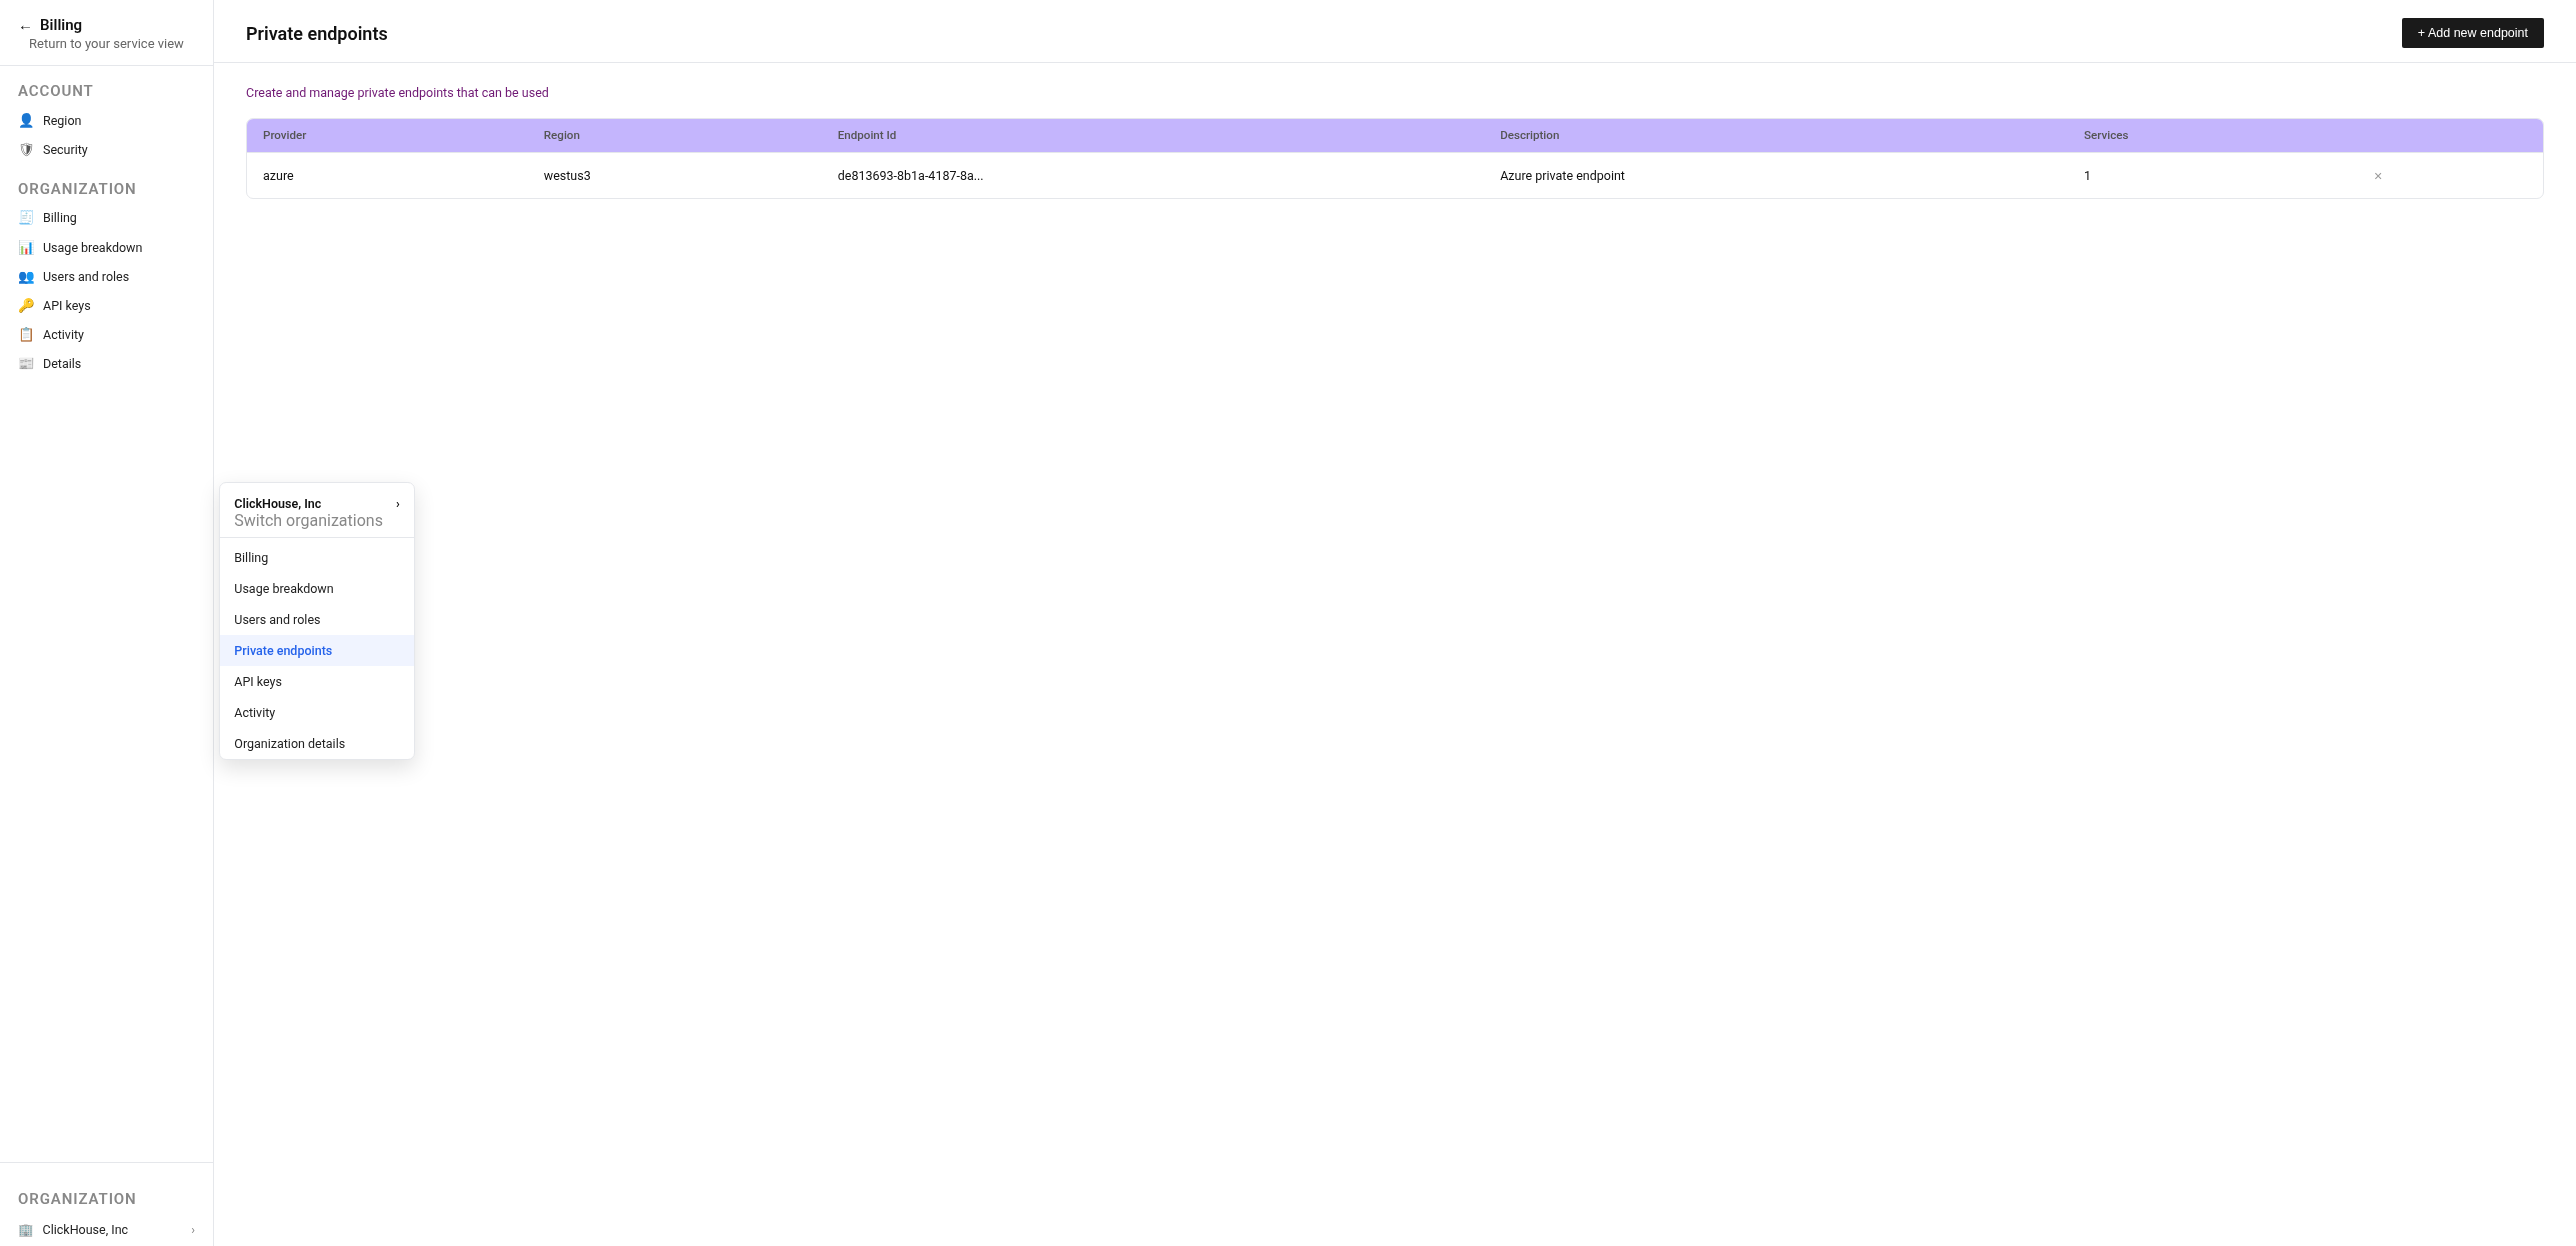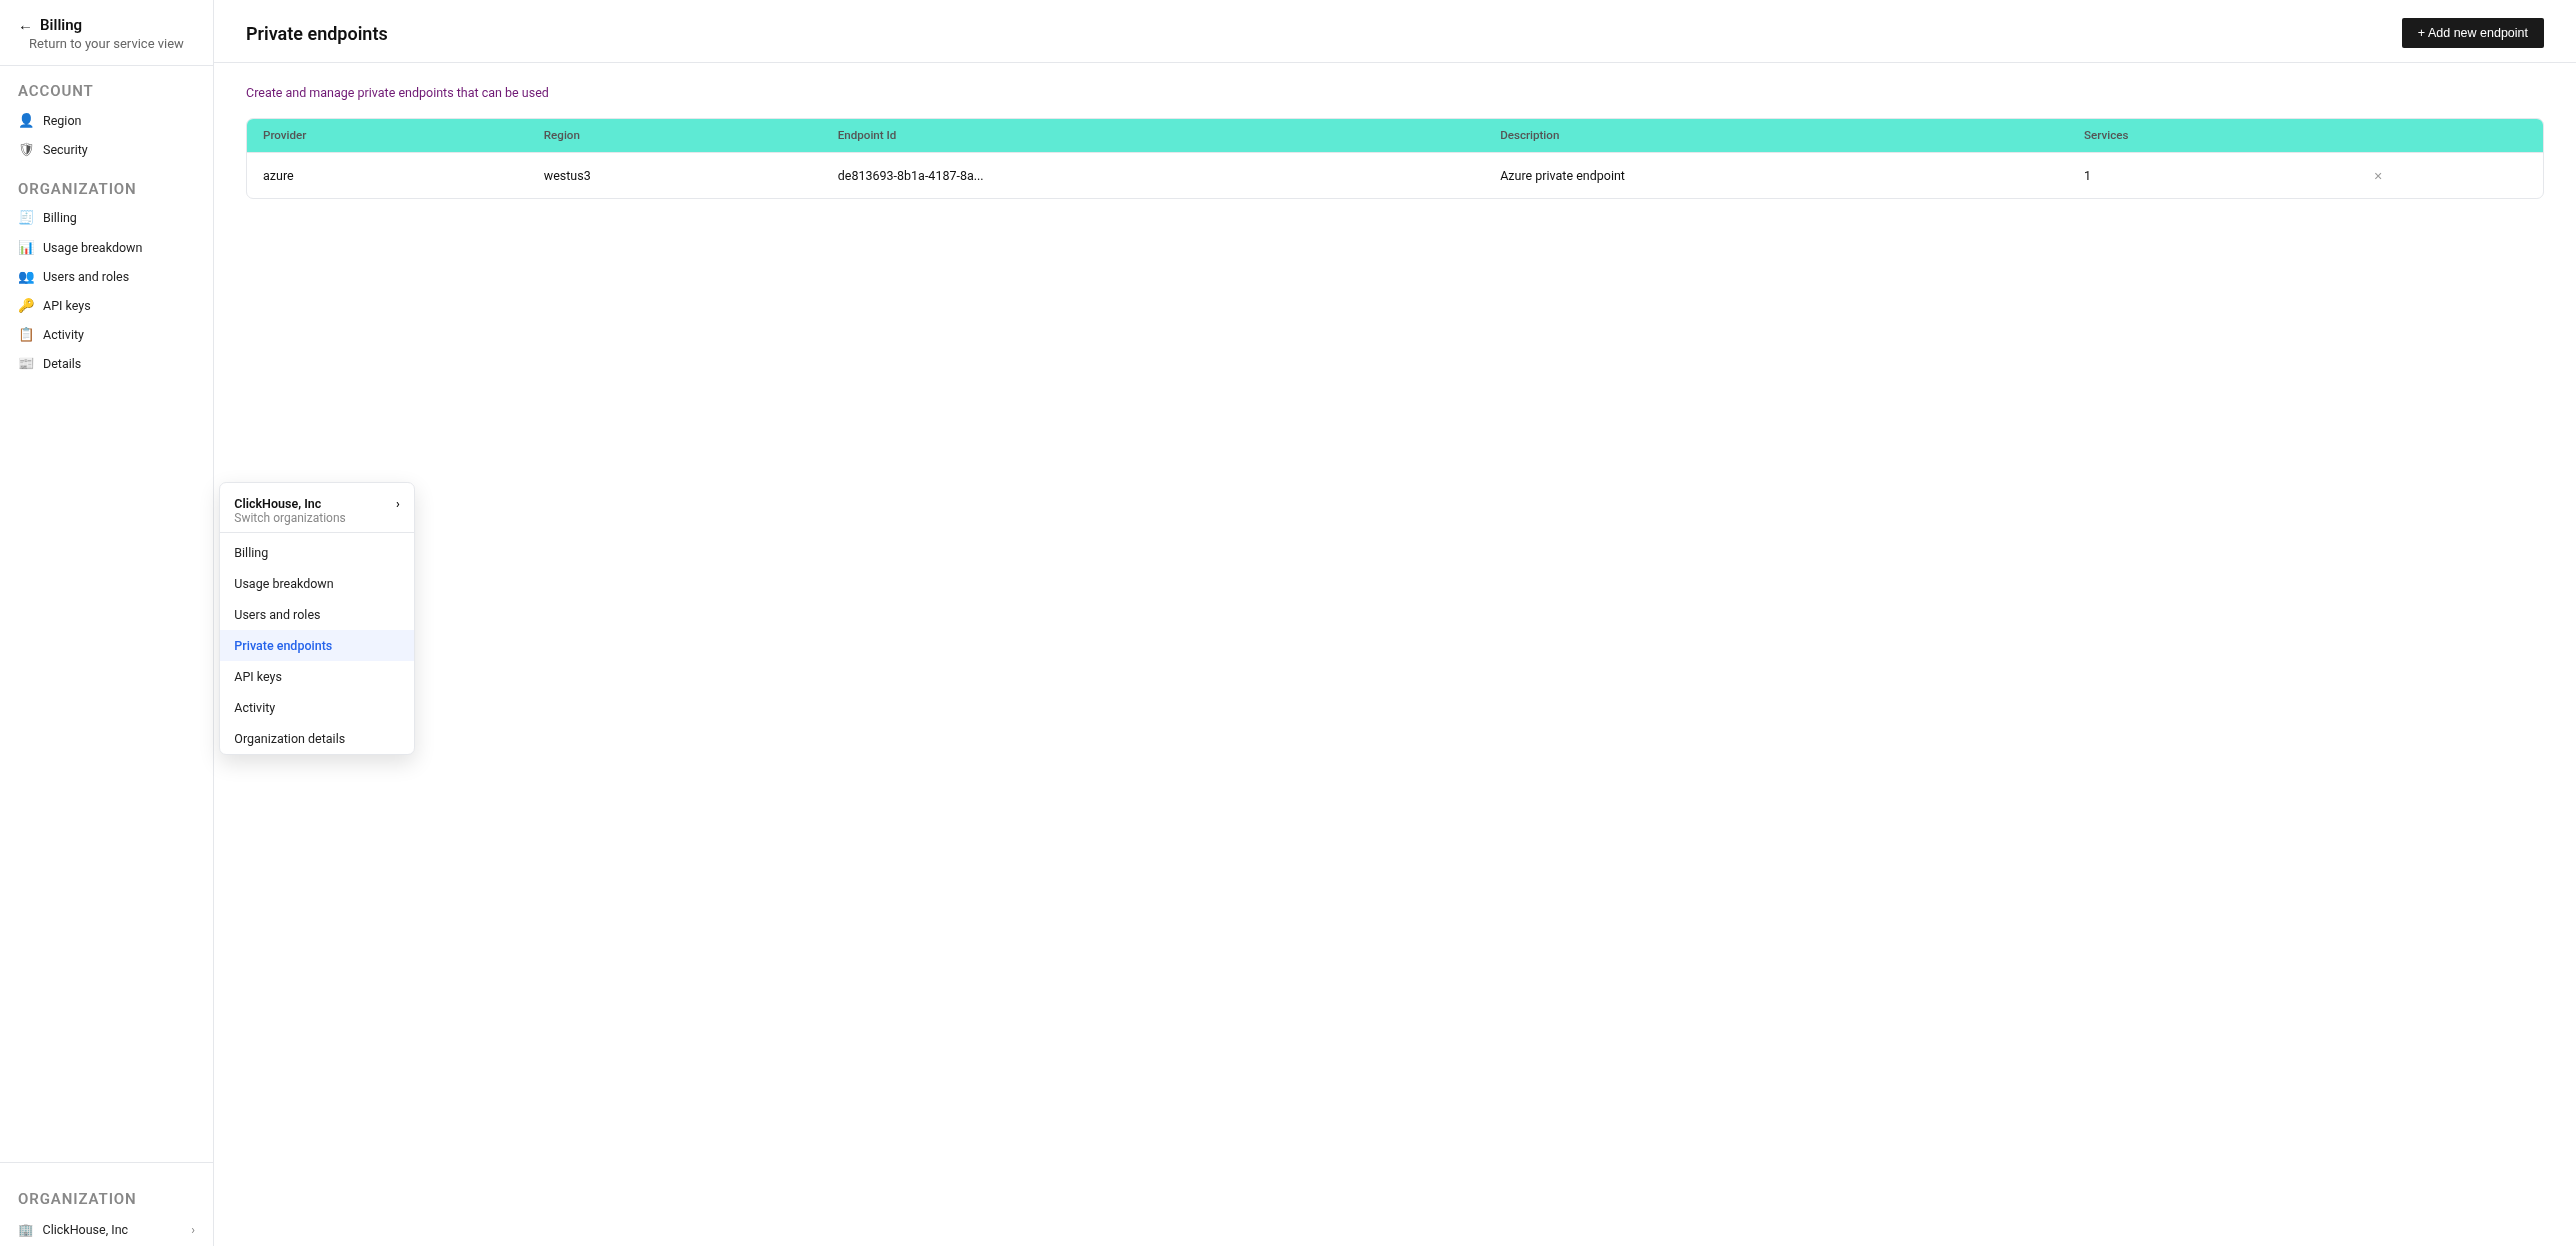--- a/index.html
+++ b/index.html
@@ -157,21 +157,21 @@
       overflow: hidden;
     }
 
     table {
       width: 100%;
       border-collapse: collapse;
       font-size: 12.5px;
     }
 
     thead tr {
-      background: #5eead4;
+      background: #c4b5fd;
       border-bottom: 0.9px solid #e5e7eb;
     }
 
     thead th {
       text-align: left;
       padding: 9.8px 16px;
       font-size: 11.6px;
       font-weight: 500;
       color: #555;
     }
@@ -230,21 +230,21 @@
     .dropdown-org-name {
       font-size: 12.5px;
       font-weight: 600;
       color: #111;
       display: flex;
       align-items: center;
       justify-content: space-between;
     }
 
     .dropdown-switch-label {
-      font-size: 12px;
+      font-size: 16px;
       color: #888;
       margin-top: 0.9px;
     }
 
     .dropdown-item {
       padding: 8px 14.3px;
       font-size: 12.5px;
       color: #222;
       cursor: pointer;
     }

